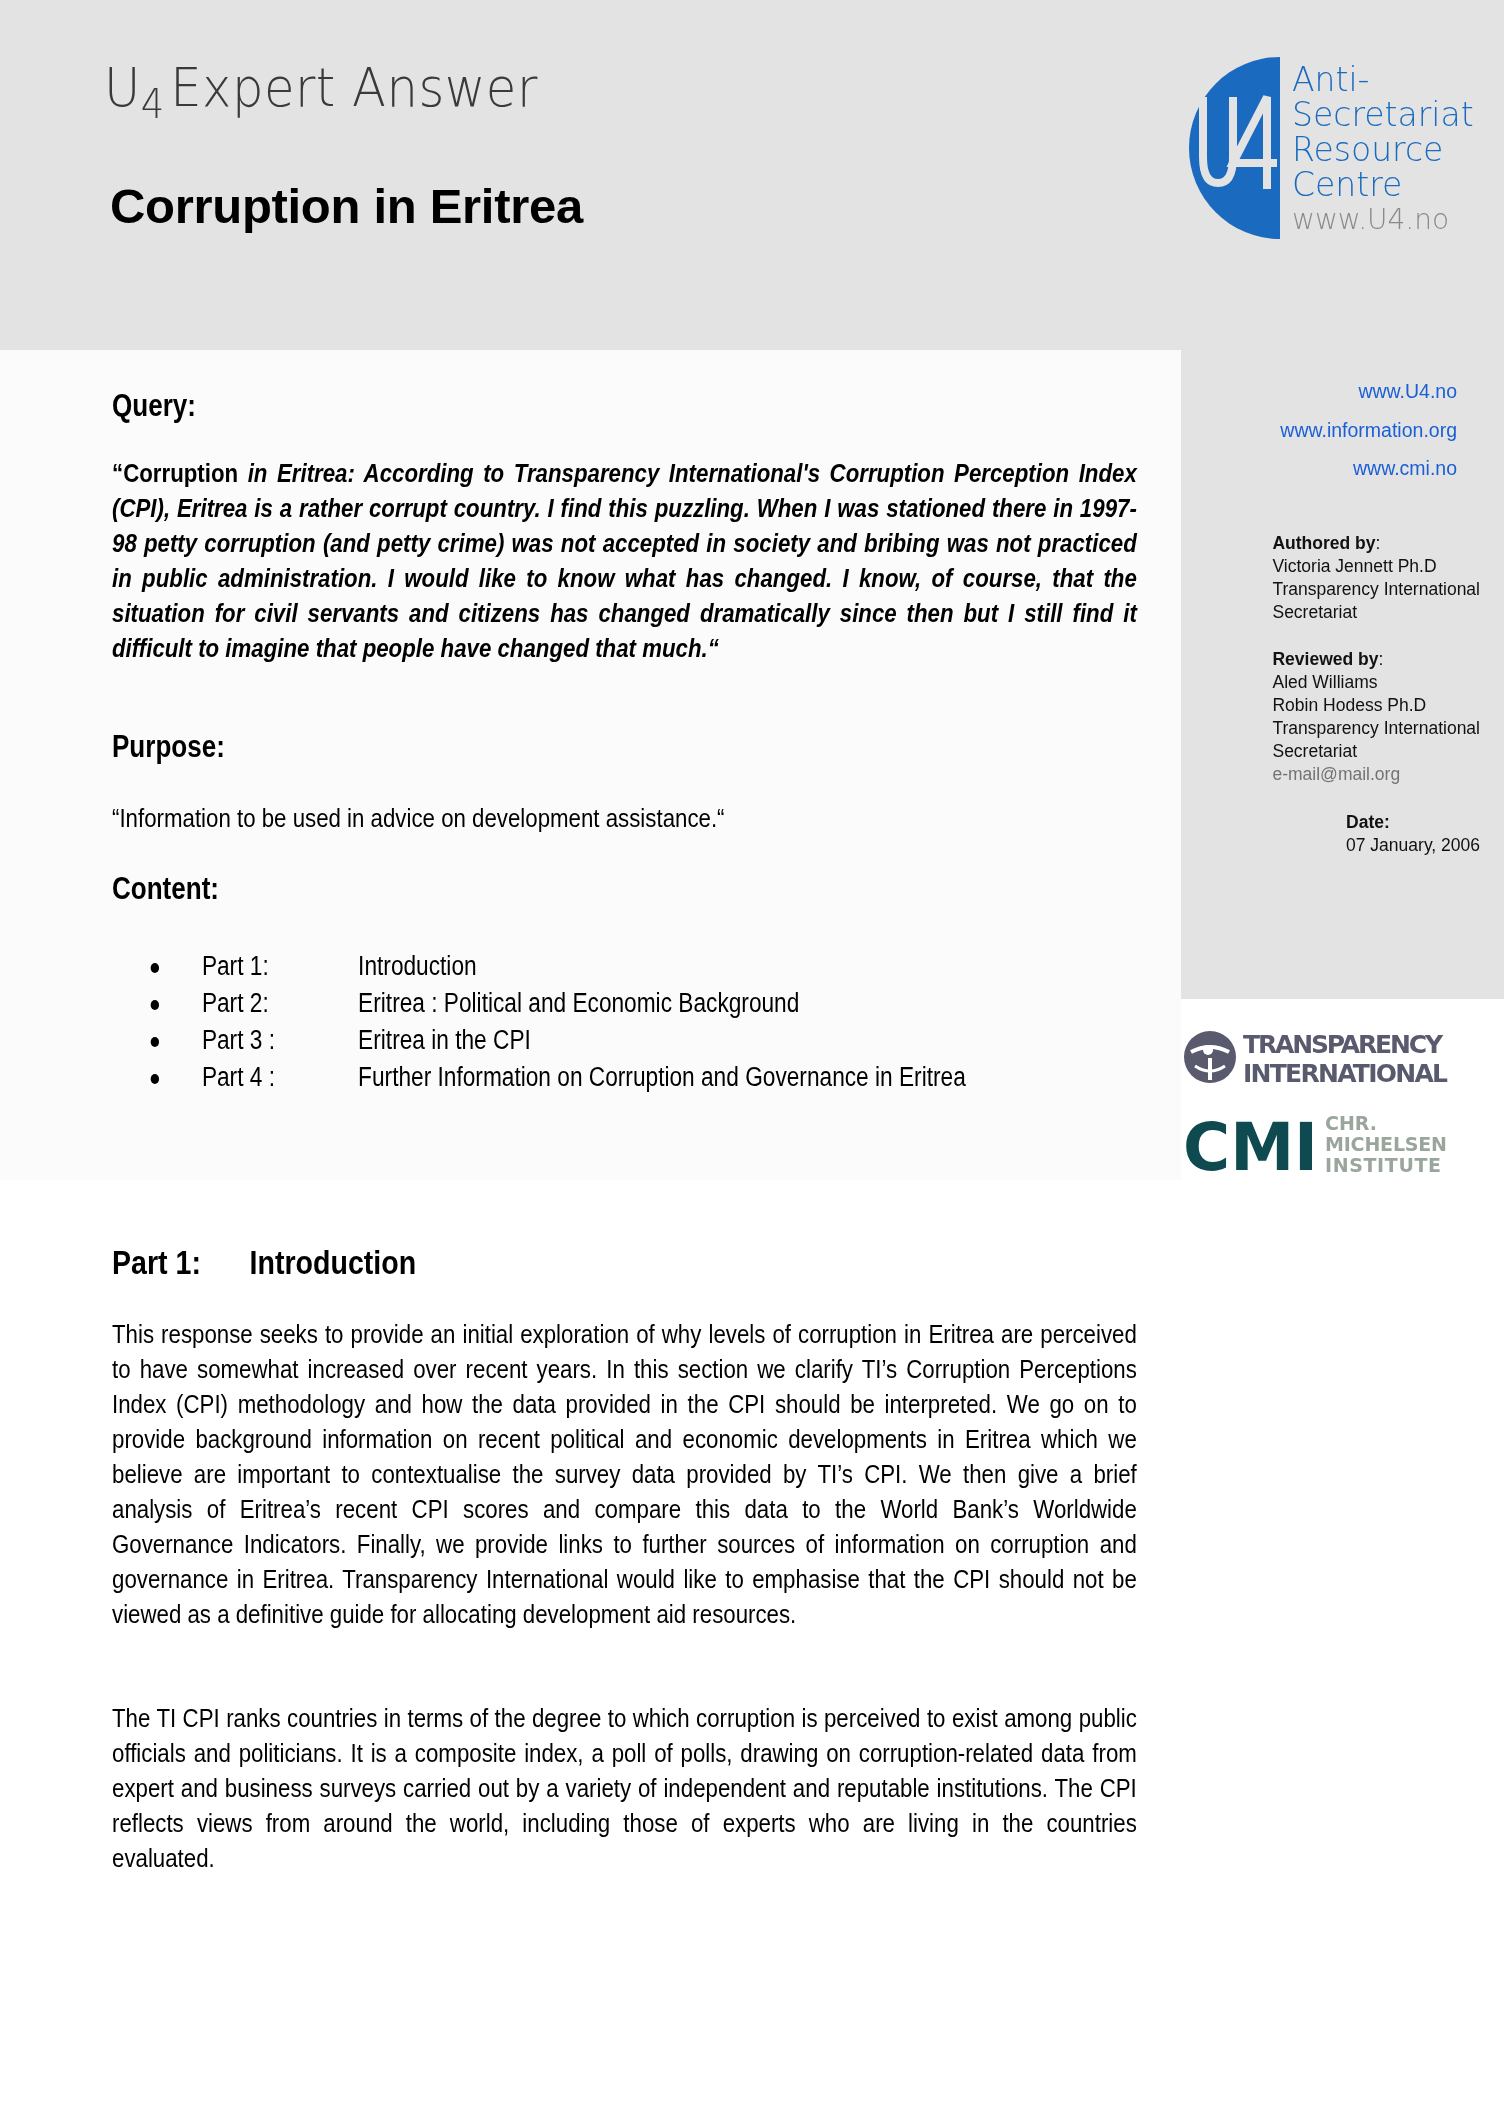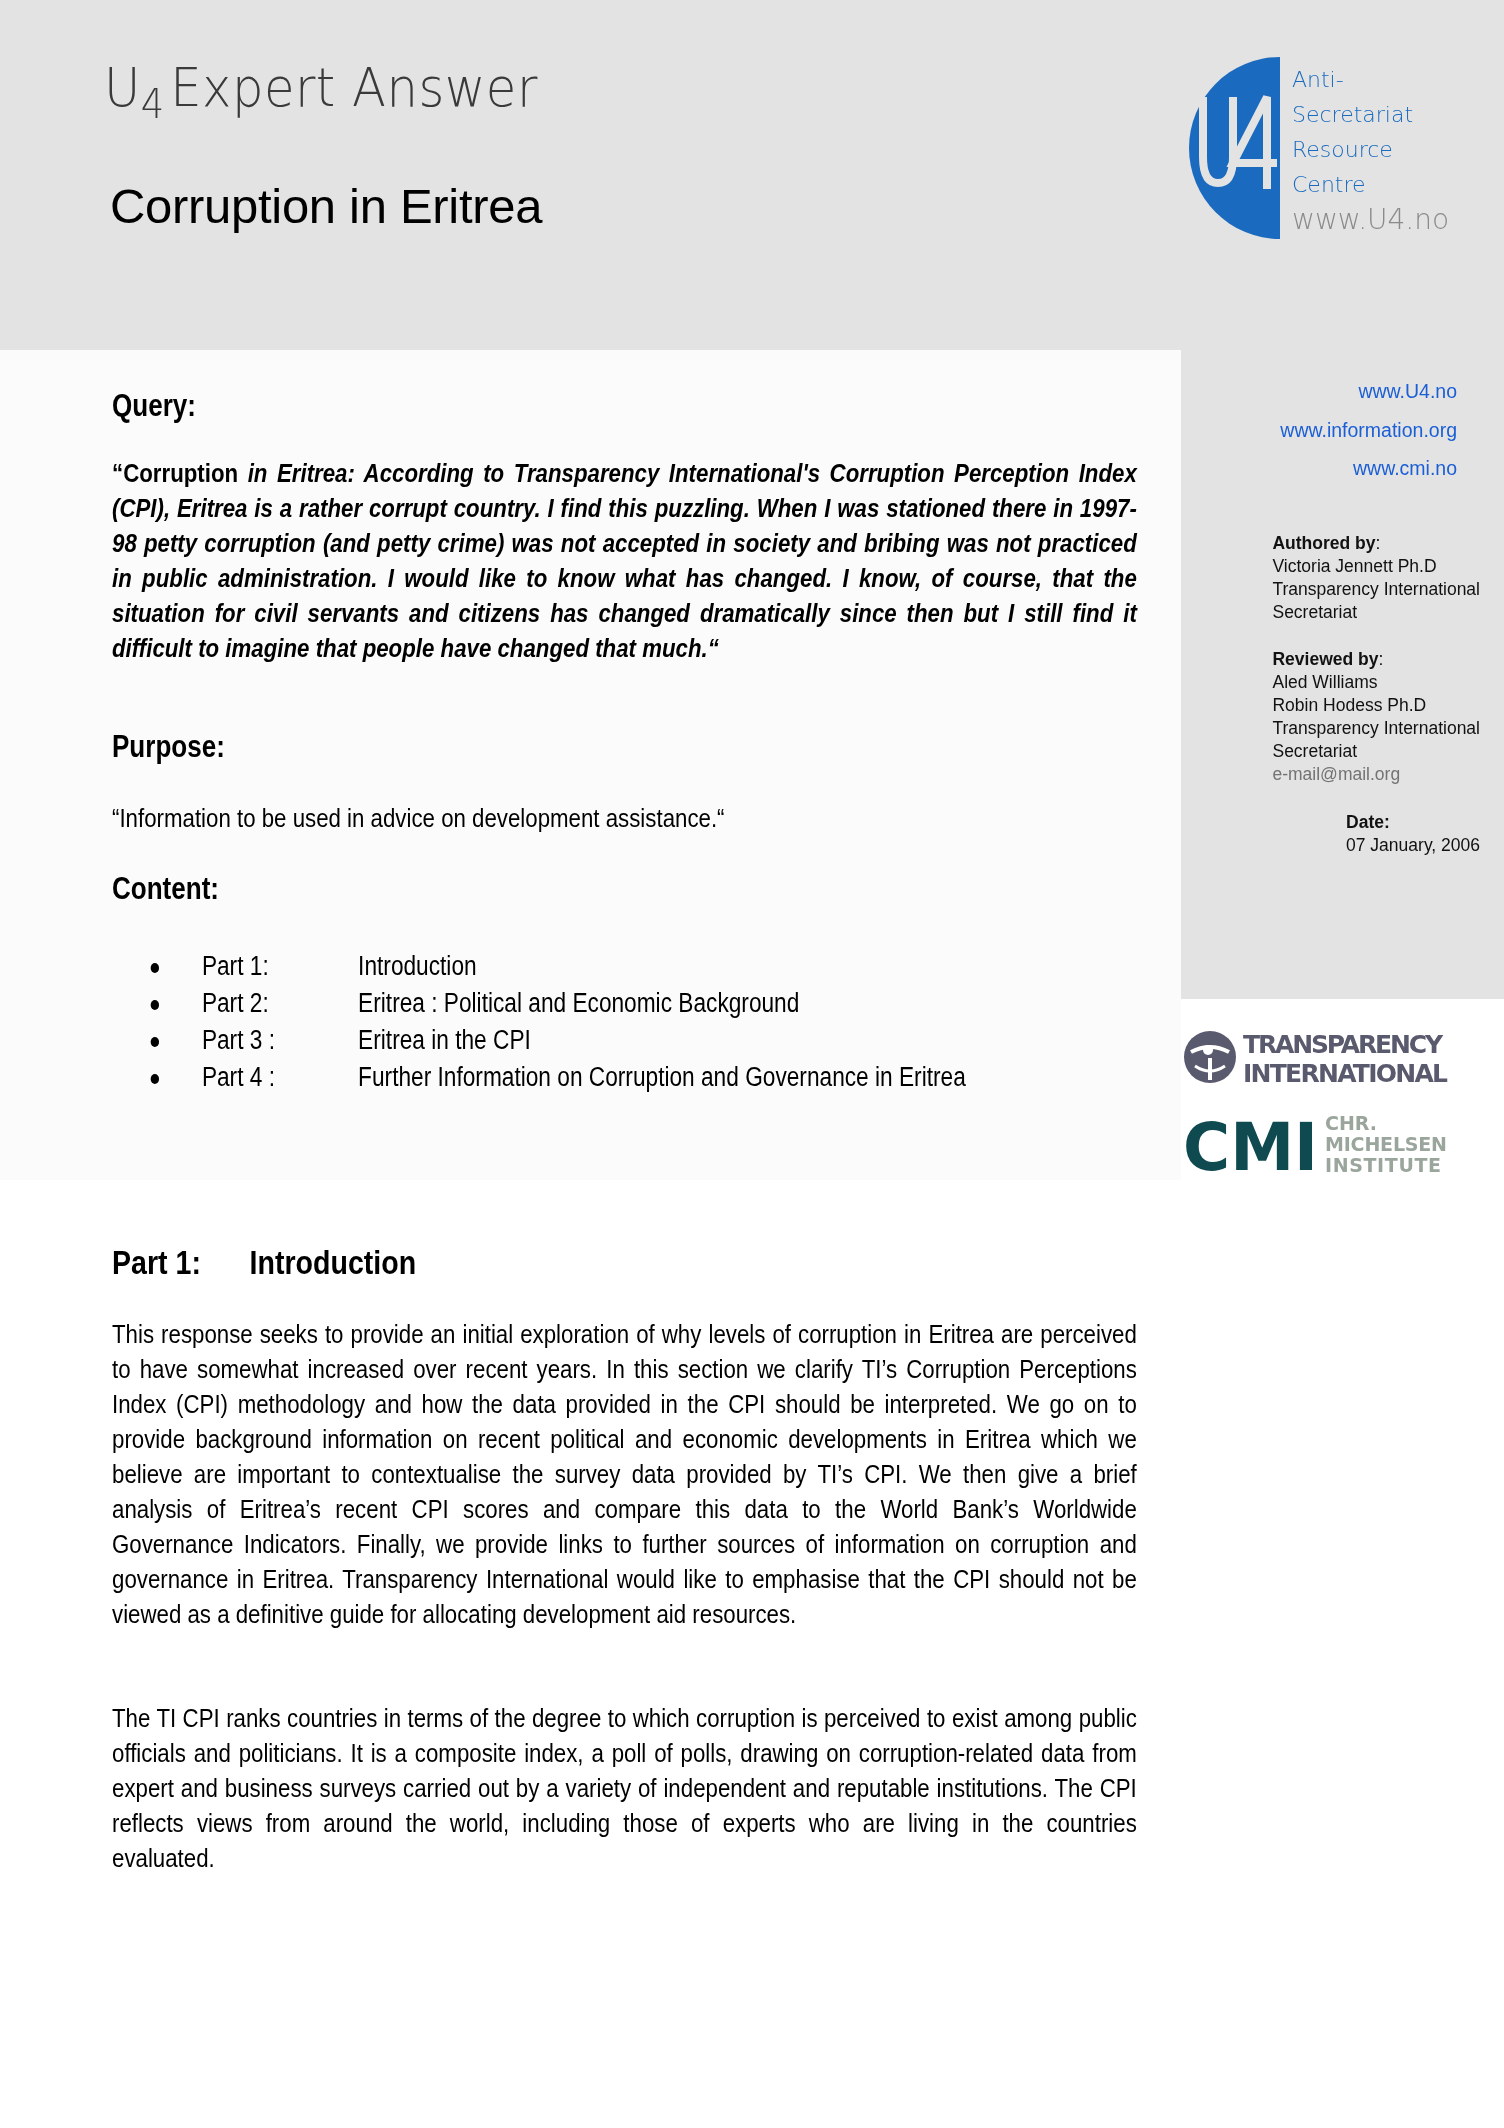--- a/index.html
+++ b/index.html
@@ -6,25 +6,25 @@
   body { width:1504px; height:2128px; position:relative; background:#ffffff; overflow:hidden;
          font-family:"Liberation Sans", sans-serif; color:#000; }
   .abs { position:absolute; }
   .header-band { left:0; top:0; width:1504px; height:350px; background:#e3e3e3; }
   .main-panel { left:0; top:350px; width:1181px; height:830px; background:#fbfbfb; }
   .sidebar-panel { left:1181px; top:350px; width:323px; height:649px; background:#e3e3e3; }
 
   .series-title { left:104px; top:56px; font-family:"DejaVu Sans", sans-serif; font-weight:200; font-size:54px;
                   color:#3a3a3a; letter-spacing:0.5px; transform:scaleX(0.92); transform-origin:0 0; white-space:nowrap; }
   .series-title .sub4 { font-size:40px; position:relative; top:12px; margin-right:6px; }
-  .doc-title { left:110px; top:178px; font-weight:normal; font-size:49px; white-space:nowrap; letter-spacing:-0.3px; }
+  .doc-title { left:110px; top:178px; font-weight:bold; font-size:49px; white-space:nowrap; letter-spacing:-0.3px; }
 
   
   .u4-logo { left:1185px; top:55px; width:320px; height:190px; }
-  .u4-lines { left:1292px; top:62px; font-family:"DejaVu Sans", sans-serif; font-weight:300; font-size:22px; line-height:35px; color:#1a6bbf; }
+  .u4-lines { left:1292px; top:62px; font-family:"DejaVu Sans", sans-serif; font-weight:300; font-size:33px; line-height:35px; color:#1a6bbf; }
   .u4-url { left:1292px; top:203px; font-family:"DejaVu Sans", sans-serif; font-weight:200; font-size:28px; color:#8a8a8a; }
 
   .cond { transform:scaleX(0.84); transform-origin:0 0; }
   .section-heading { font-weight:bold; font-size:31px; white-space:nowrap; }
   .body-text { font-size:26.5px; line-height:35px; text-align:justify; text-align-last:left; }
   .query-text { font-weight:bold; font-style:italic; }
   .query-text .upright { font-style:normal; }
 
   .toc { left:112px; top:948px; width:1200px; font-size:27px; line-height:37px; }
   .toc-row { position:relative; height:37px; white-space:nowrap; }

